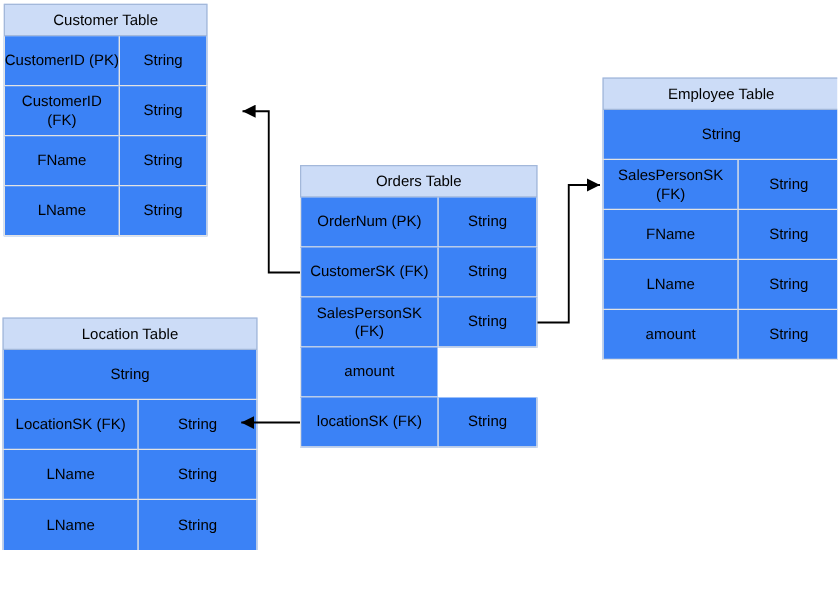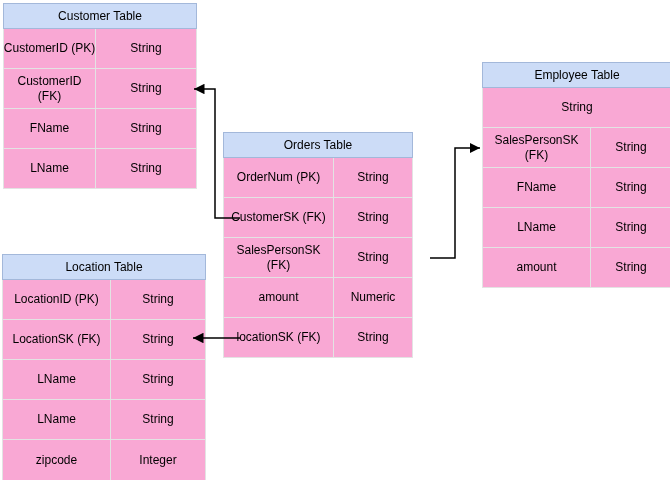--- a/index.html
+++ b/index.html
@@ -37,21 +37,21 @@
   .cell {
     box-sizing: border-box;
     display: flex;
     align-items: center;
     justify-content: center;
     text-align: center;
     white-space: pre;
     line-height: 1.25;
     border-left: 1px solid var(--cell-border, #e3e3e3);
     border-bottom: 1px solid var(--cell-border, #e3e3e3);
-    background: #f9a8d4;
+    background: #3b82f6;
     overflow: hidden;
   }
   .fcell { width: var(--fw, 100px); }
   .tcell { flex: 1; border-right: 1px solid var(--cell-border, #e3e3e3); }
   .tbl-location .tbl-row:last-child .cell { border-bottom: none; }
   .overlay {
     position: absolute;
     left: 0;
     top: 0;
     pointer-events: none;
@@ -62,59 +62,58 @@
     stroke-width: 1.5;
     stroke-linejoin: miter;
   }
   .overlay marker path { fill: var(--connector, #000000); }
 </style>
 </head>
 <body>
 
 <div id="canvas">
 
-  <div class="tbl" style="left:3px; top:3px; width:194px; --fw:92px;">
+  <div class="tbl" style="left:3px; top:3px; width:163px; --fw:92px;">
     <div class="tbl-title">Customer Table</div>
     <div class="tbl-row">
       <div class="cell fcell">CustomerID (PK)</div>
       <div class="cell tcell">String</div>
     </div>
     <div class="tbl-row">
       <div class="cell fcell">CustomerID
 (FK)</div>
       <div class="cell tcell">String</div>
     </div>
     <div class="tbl-row">
       <div class="cell fcell">FName</div>
       <div class="cell tcell">String</div>
     </div>
     <div class="tbl-row">
       <div class="cell fcell">LName</div>
       <div class="cell tcell">String</div>
     </div>
   </div>
 
-  <div class="tbl" style="left:223px; top:132px; width:190px; --fw:110px;">
+  <div class="tbl" style="left:240px; top:132px; width:190px; --fw:110px;">
     <div class="tbl-title">Orders Table</div>
     <div class="tbl-row">
       <div class="cell fcell">OrderNum (PK)</div>
       <div class="cell tcell">String</div>
     </div>
     <div class="tbl-row">
       <div class="cell fcell">CustomerSK (FK)</div>
       <div class="cell tcell">String</div>
     </div>
     <div class="tbl-row">
       <div class="cell fcell">SalesPersonSK
 (FK)</div>
       <div class="cell tcell">String</div>
     </div>
     <div class="tbl-row">
       <div class="cell fcell">amount</div>
-      <div class="cell tcell">Numeric</div>
     </div>
     <div class="tbl-row">
       <div class="cell fcell">locationSK (FK)</div>
       <div class="cell tcell">String</div>
     </div>
   </div>
 
   <div class="tbl tbl-employee" style="left:482px; top:62px; width:190px; --fw:108px;">
     <div class="tbl-title">Employee Table</div>
     <div class="tbl-row">
@@ -135,38 +134,33 @@
     </div>
     <div class="tbl-row">
       <div class="cell fcell">amount</div>
       <div class="cell tcell">String</div>
     </div>
   </div>
 
   <div class="tbl tbl-location" style="left:2px; top:254px; width:204px; --fw:108px;">
     <div class="tbl-title">Location Table</div>
     <div class="tbl-row">
-      <div class="cell fcell">LocationID (PK)</div>
       <div class="cell tcell">String</div>
     </div>
     <div class="tbl-row">
       <div class="cell fcell">LocationSK (FK)</div>
       <div class="cell tcell">String</div>
     </div>
     <div class="tbl-row">
       <div class="cell fcell">LName</div>
       <div class="cell tcell">String</div>
     </div>
     <div class="tbl-row">
       <div class="cell fcell">LName</div>
       <div class="cell tcell">String</div>
-    </div>
-    <div class="tbl-row">
-      <div class="cell fcell">zipcode</div>
-      <div class="cell tcell">Integer</div>
     </div>
   </div>
 
   <svg class="overlay" width="670" height="480" viewBox="0 0 670 480">
     <defs>
       <marker id="arr" viewBox="0 0 10 10" refX="10" refY="5" markerWidth="7" markerHeight="7" orient="auto-start-reverse">
         <path d="M0,0 L10,5 L0,10 z"></path>
       </marker>
     </defs>
     <path class="rel" d="M240,218 H215 V89 H194" marker-end="url(#arr)"></path>

